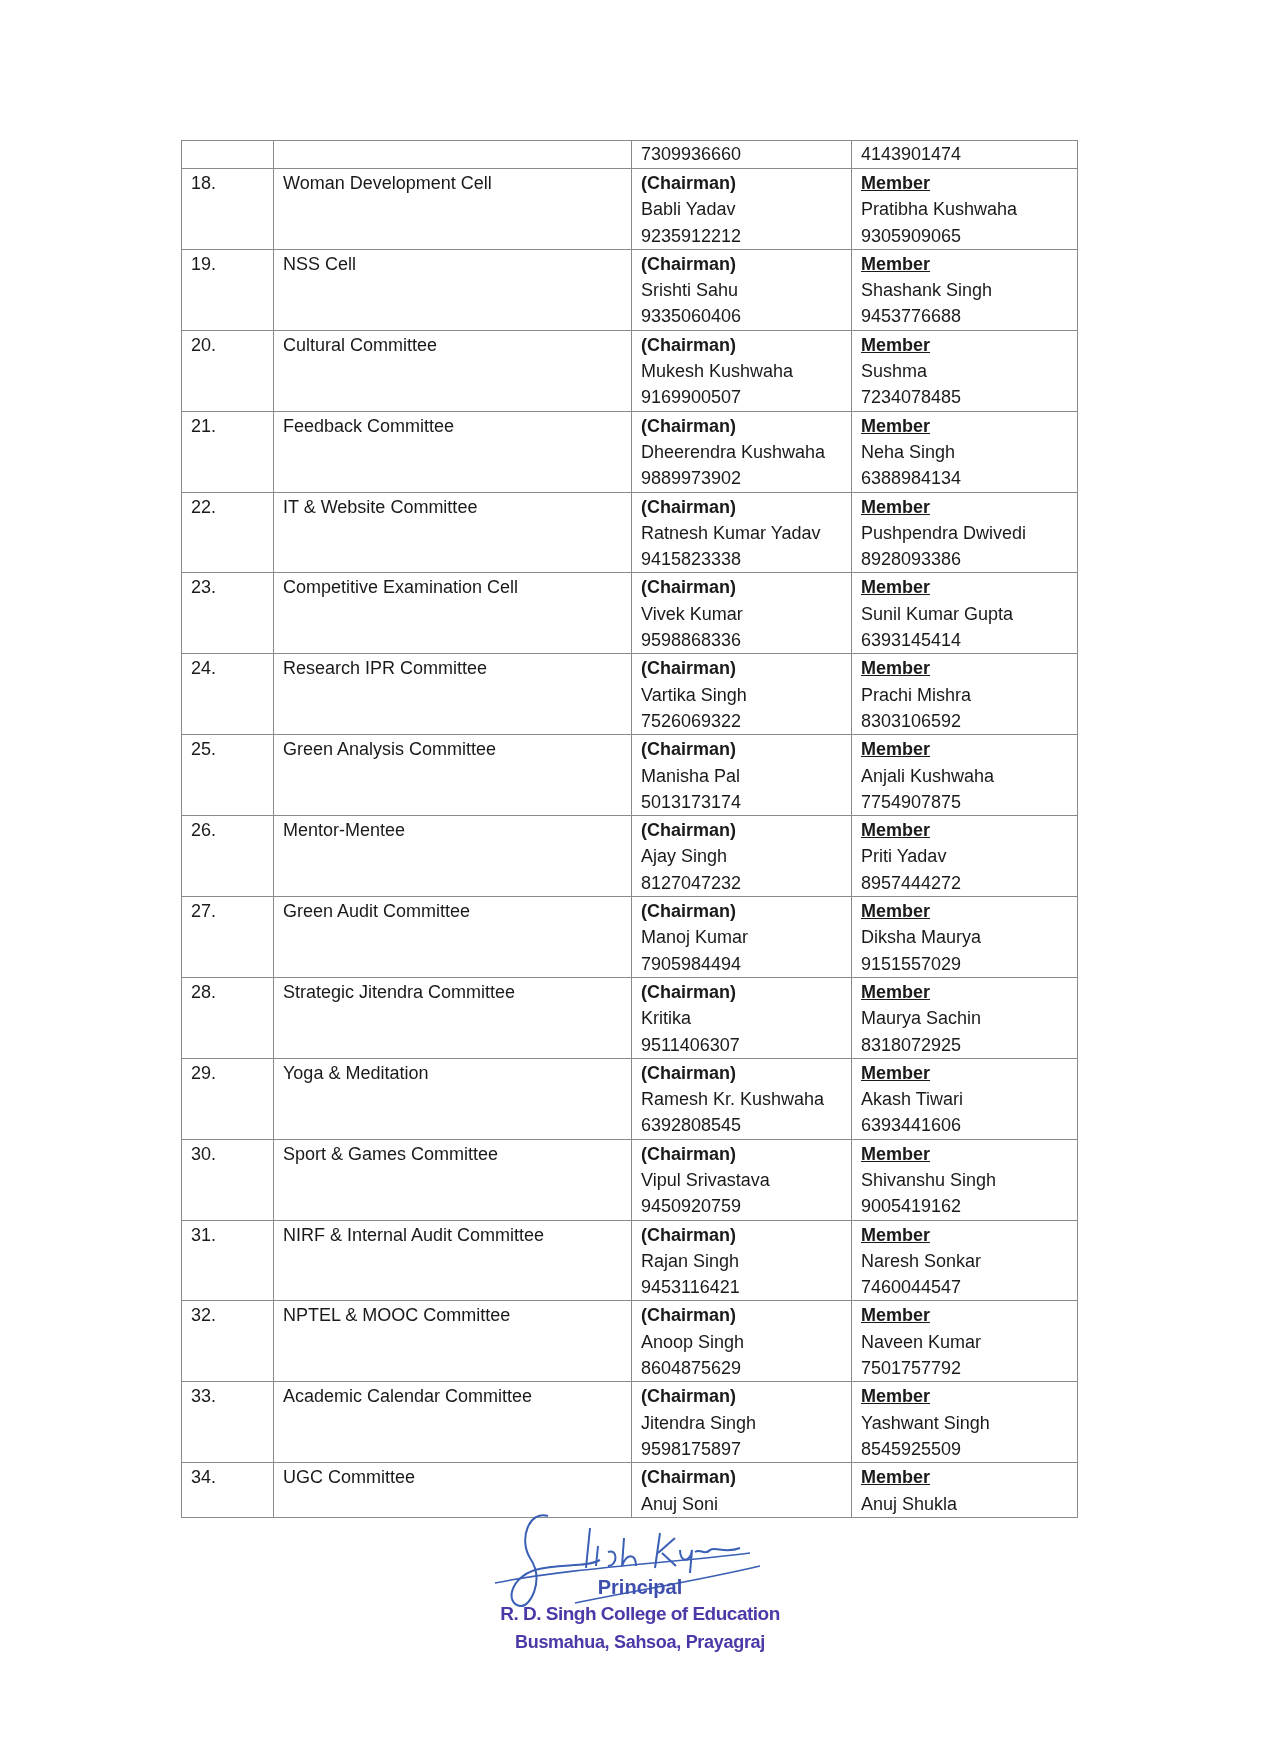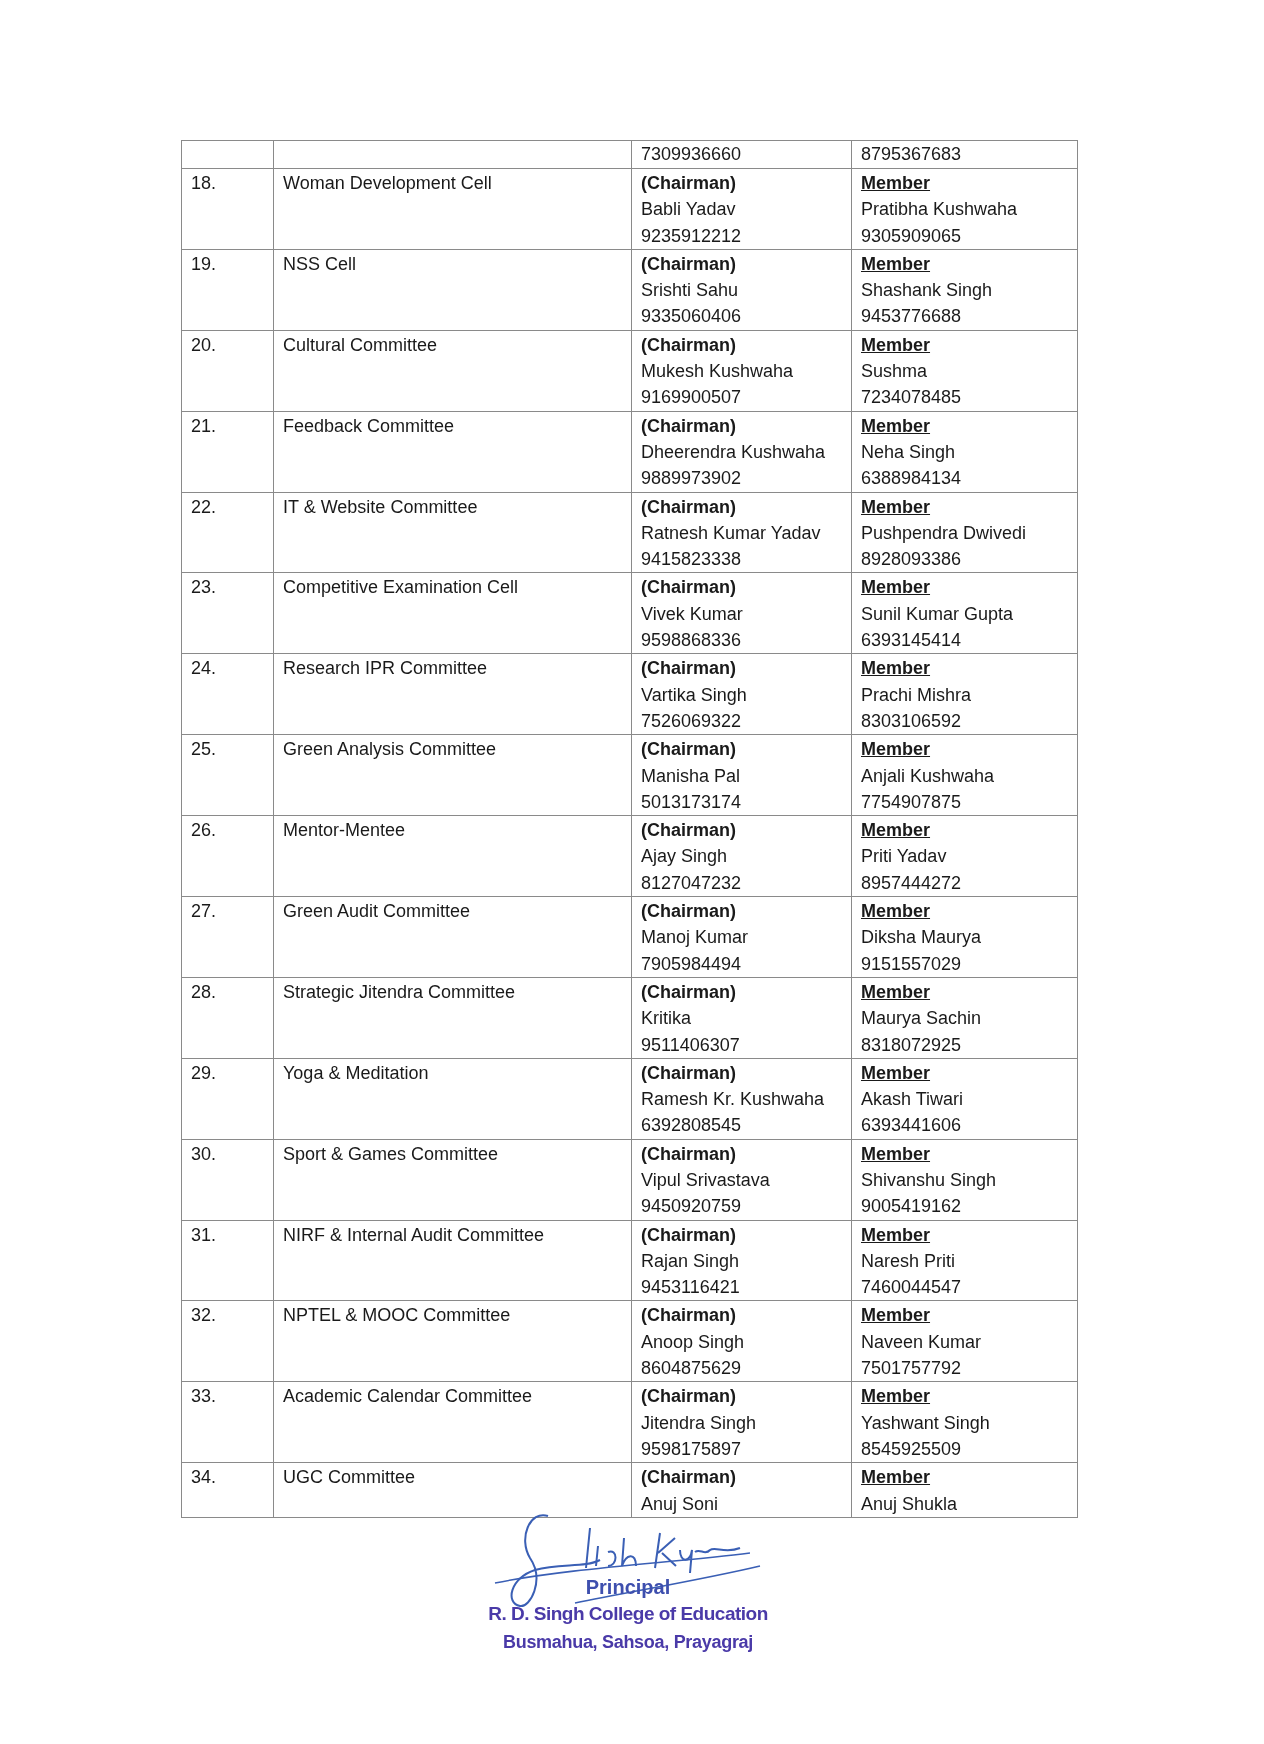--- a/index.html
+++ b/index.html
@@ -7,41 +7,41 @@
   table.committees{position:absolute;left:161px;top:140px;width:896px;border-collapse:collapse;table-layout:fixed;font-size:18px;margin-left:20px;}
   table.committees td{border:1.5px solid #8a8a8a;vertical-align:top;padding:0 9px;line-height:26.3px;}
   col.c1{width:92px;} col.c2{width:358px;} col.c3{width:220px;} col.c4{width:226px;}
   tr.cont td{height:27px;line-height:26px;}
   tr.row td{height:77px;padding-top:1px;}
   tr.row.last td{height:51px;}
   .role{font-weight:bold;display:block;}
   .member-label{font-weight:bold;text-decoration:underline;display:block;}
   .line{display:block;white-space:nowrap;}
   .sig{position:absolute;left:490px;top:1508px;width:300px;height:110px;}
-  .stamp{position:absolute;left:458px;width:340px;text-align:center;color:#4a3aa8;font-weight:bold;}
+  .stamp{position:absolute;left:470px;width:340px;text-align:center;color:#4a3aa8;font-weight:bold;}
   .stamp.title{top:1576px;font-size:20px;color:#3e4fae;}
   .stamp.college{top:1603px;font-size:19px;letter-spacing:-0.5px;}
   .stamp.addr{top:1632px;font-size:18px;letter-spacing:-0.3px;}
 </style>
 </head>
 <body>
 
 <table class="committees">
   <colgroup>
       <col class="c1">
       <col class="c2">
       <col class="c3">
       <col class="c4">
     </colgroup>
   <tbody id="tbody">
     <tr class="cont">
       <td></td>
       <td></td>
       <td>7309936660</td>
-      <td>8795367683</td>
+      <td>4143901474</td>
     </tr>
 
   <tr class="row">
     <td>
           <span class="line">18.</span>
         </td>
     <td>
           <span class="line">Woman Development Cell</span>
         </td>
     <td>
@@ -291,21 +291,21 @@
     <td>
           <span class="line">NIRF &amp; Internal Audit Committee</span>
         </td>
     <td>
       <span class="role">(Chairman)</span>
       <span class="line">Rajan Singh</span>
       <span class="line">9453116421</span>
     </td>
     <td>
       <span class="member-label">Member</span>
-      <span class="line">Naresh Priti</span>
+      <span class="line">Naresh Sonkar</span>
       <span class="line">7460044547</span>
     </td>
   </tr>
 
   <tr class="row">
     <td>
           <span class="line">32.</span>
         </td>
     <td>
           <span class="line">NPTEL &amp; MOOC Committee</span>

